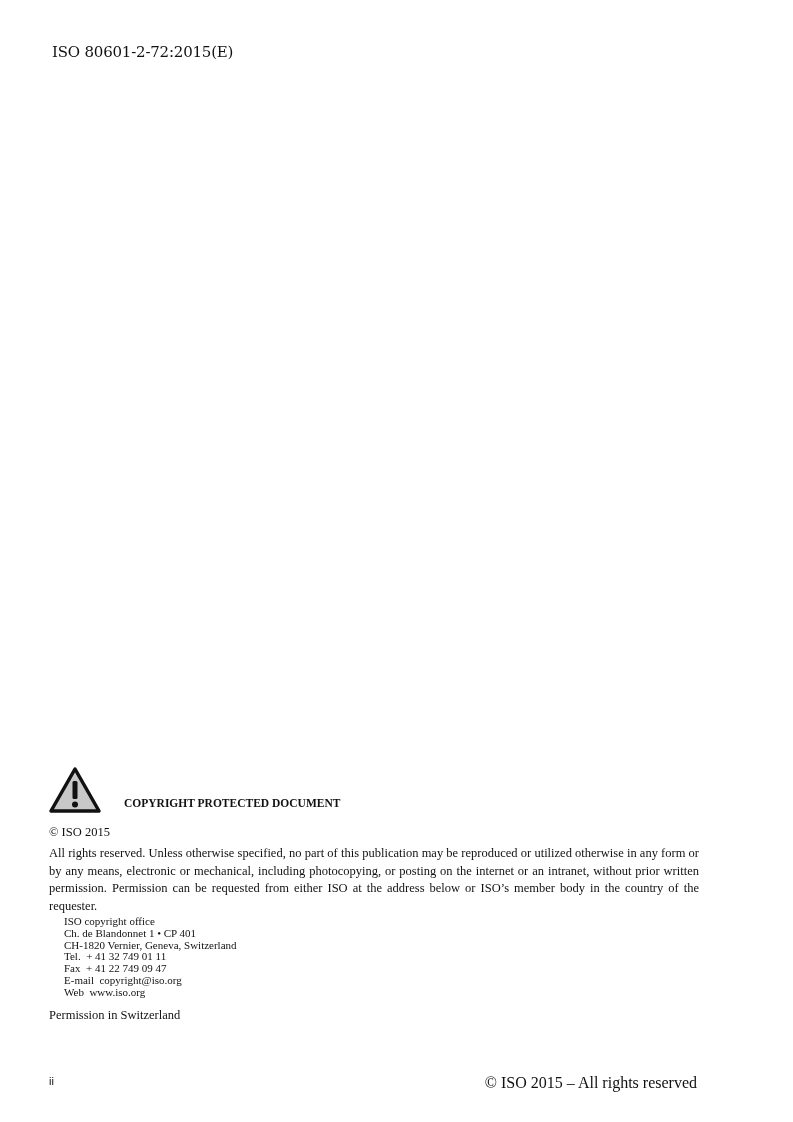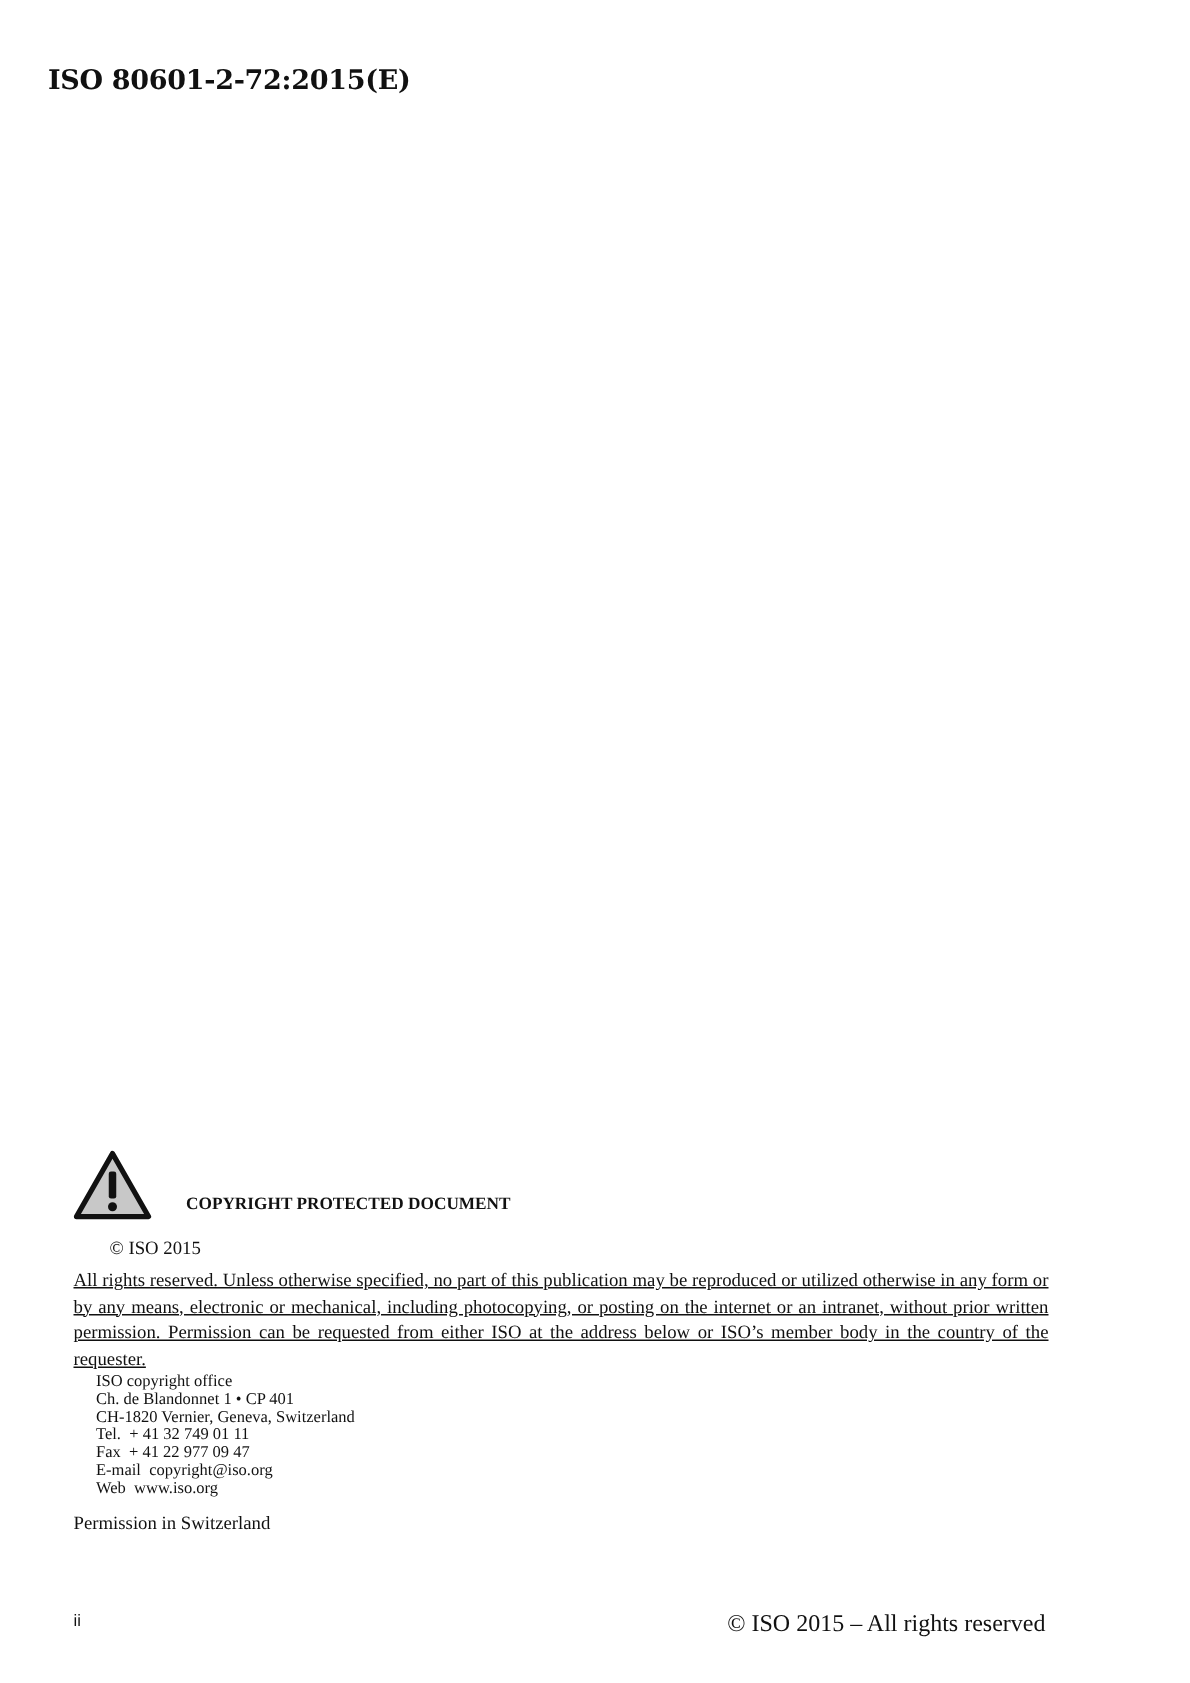--- a/index.html
+++ b/index.html
@@ -5,45 +5,45 @@
     html, body { margin: 0; padding: 0; }
     body {
       width: 793px; height: 1122px;
       background: #ffffff;
       position: relative;
       font-family: "DejaVu Serif", "Liberation Serif", serif;
       color: #111;
       overflow: hidden;
     }
     .header-title {
-      position: absolute; left: 32px; top: 43px;
+      position: absolute; left: 52px; top: 43px;
       font-family: "DejaVu Serif", serif;
-      font-weight: bold;
-      font-size: 18px;
+      font-weight: normal;
+      font-size: 15px;
       letter-spacing: -0.2px;
       color: #111;
     }
     .warn-block {
       position: absolute; left: 48px; top: 766px;
       width: 660px; height: 50px;
     }
     .warn-icon { position: absolute; left: 0; top: 0; width: 54px; height: 48px; }
     .warn-label {
       position: absolute; left: 76px; top: 31px;
       font-family: "Liberation Serif", serif;
       font-weight: bold; font-size: 11.5px;
     }
     .copy-line {
       position: absolute; left: 49px; top: 825px;
-      font-family: "Liberation Serif", serif; font-size: 12.5px; margin-left: 24px;
+      font-family: "Liberation Serif", serif; font-size: 12.5px;
     }
     .rights-para {
       position: absolute; left: 49px; top: 845px; width: 650px;
       font-family: "Liberation Serif", serif; font-size: 12.5px;
-      line-height: 17.5px; text-align: justify; text-decoration: underline;
+      line-height: 17.5px; text-align: justify;
     }
     .address {
       position: absolute; left: 64px; top: 916px;
       font-family: "Liberation Serif", serif; font-size: 11px;
       line-height: 11.8px;
     }
     .address div { white-space: pre; }
     .published {
       position: absolute; left: 49px; top: 1008px;
       font-family: "Liberation Serif", serif; font-size: 12.5px;
@@ -75,21 +75,21 @@
 
 <div class="copy-line">©  ISO 2015</div>
 
 <div class="rights-para">All rights reserved. Unless otherwise specified, no part of this publication may be reproduced or utilized otherwise in any form or by any means, electronic or mechanical, including photocopying, or posting on the internet or an intranet, without prior written permission. Permission can be requested from either ISO at the address below or ISO’s member body in the country of the requester.</div>
 
 <div class="address">
   <div>ISO copyright office</div>
   <div>Ch. de Blandonnet 1 • CP 401</div>
   <div>CH-1820 Vernier, Geneva, Switzerland</div>
   <div>Tel.  + 41 32 749 01 11</div>
-  <div>Fax  + 41 22 977 09 47</div>
+  <div>Fax  + 41 22 749 09 47</div>
   <div>E-mail  copyright@iso.org</div>
   <div>Web  www.iso.org</div>
 </div>
 
 <div class="published">Permission in Switzerland</div>
 
 <div class="footer-page">ii</div>
 <div class="footer-copy">© ISO 2015 – All rights reserved</div>
 
 </body></html>

